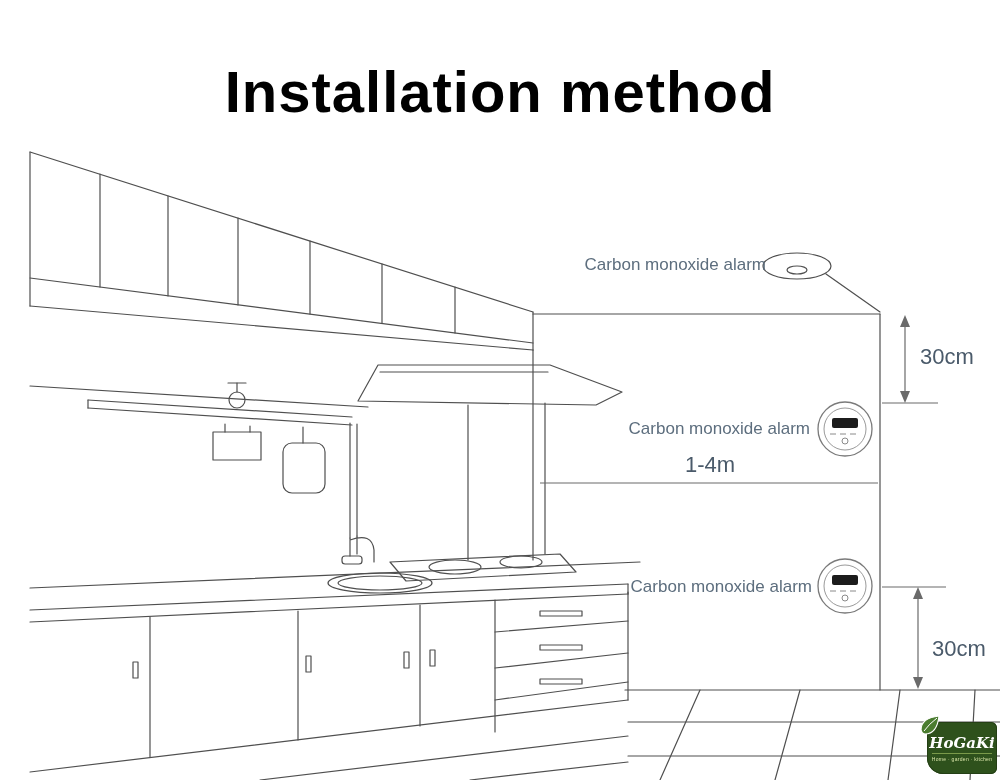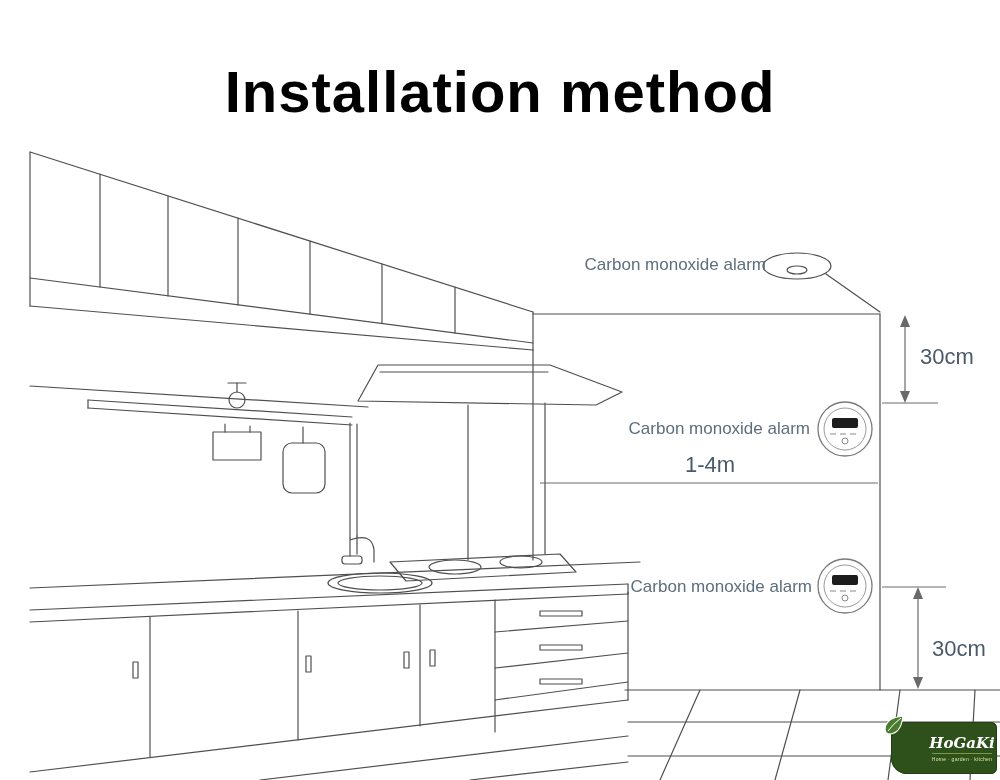--- a/index.html
+++ b/index.html
@@ -10,21 +10,21 @@
          letter-spacing:1px;color:#000;}
   .scene{position:absolute;left:0;top:0;width:1000px;height:780px;}
   svg .draw{stroke:#4f4f4f;stroke-width:1.2;fill:none;stroke-linecap:round;stroke-linejoin:round;}
   svg .dimline{stroke:#6a6a6a;stroke-width:1.2;fill:none;}
   svg .arrow{fill:#6a6a6a;stroke:none;}
   svg text{font-family:"Liberation Sans",sans-serif;}
   svg .label-text{fill:#5d6e7e;font-size:17px;}
   svg .dim-text{fill:#4a5a6a;font-size:22px;}
   .logo-badge{position:absolute;right:3px;bottom:6px;width:70px;height:52px;background:#2e511c;
               border-radius:6px 6px 6px 16px;display:flex;flex-direction:column;align-items:center;
-              justify-content:center;box-shadow:0 0 0 1px #243f15 inset;padding-left:36px;}
+              justify-content:center;box-shadow:0 0 0 1px #243f15 inset;}
   .logo-name{color:#ffffff;font-family:"DejaVu Serif",serif;font-style:italic;font-weight:bold;
              font-size:15px;line-height:16px;}
   .logo-tagline{color:#d9e6a8;font-size:5px;letter-spacing:.3px;border-top:1px solid #7a9a4a;
                 padding-top:2px;margin-top:2px;}
   .logo-leaf{position:absolute;left:-8px;top:-8px;}
 </style>
 </head>
 <body>
 
 <div class="page">

